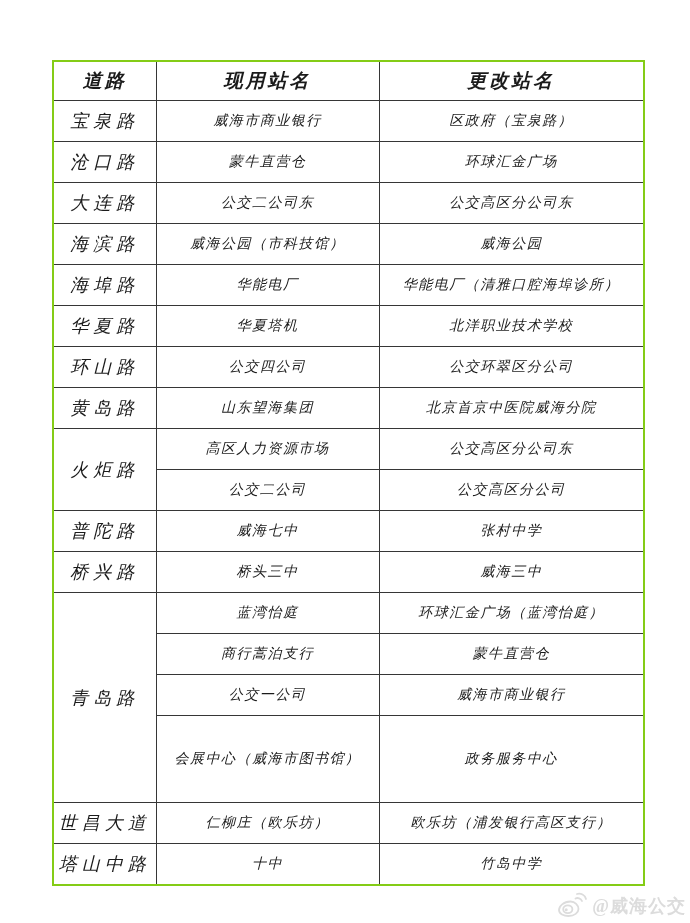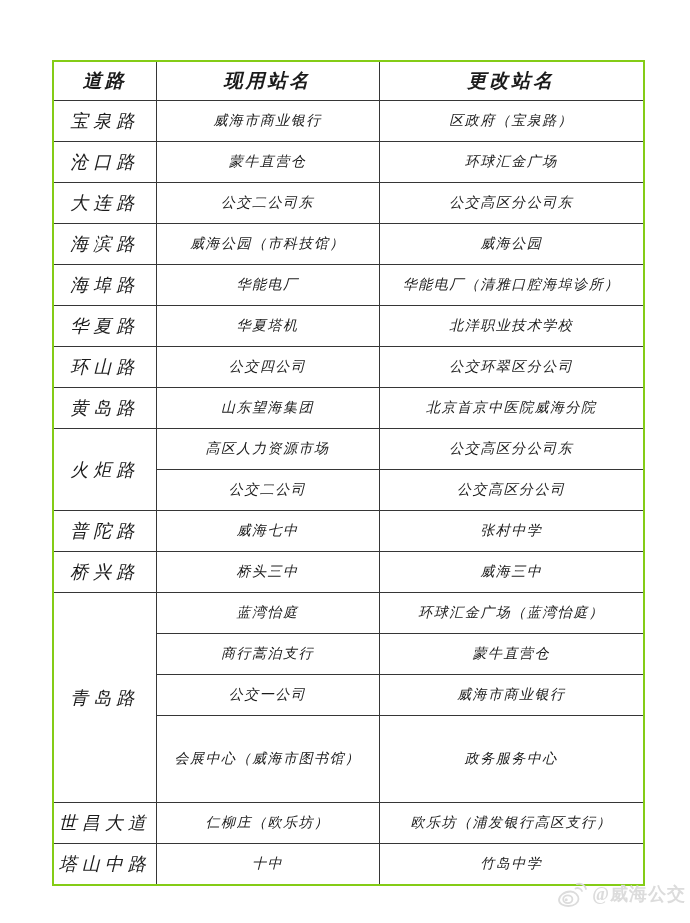--- a/index.html
+++ b/index.html
@@ -53,21 +53,21 @@
   }
   .rename-table tr.tall-row td {
     height: 86px;
   }
   .watermark {
     position: absolute;
     right: 4px;
     top: 882px;
     height: 36px;
     display: flex;
-    align-items: flex-start;
+    align-items: flex-end;
     gap: 5px;
     color: #dcdcdc;
     font-size: 18px;
     font-weight: bold;
     letter-spacing: 1px;
     user-select: none;
   }
   .watermark svg { display: block; }
 </style>
 </head>

